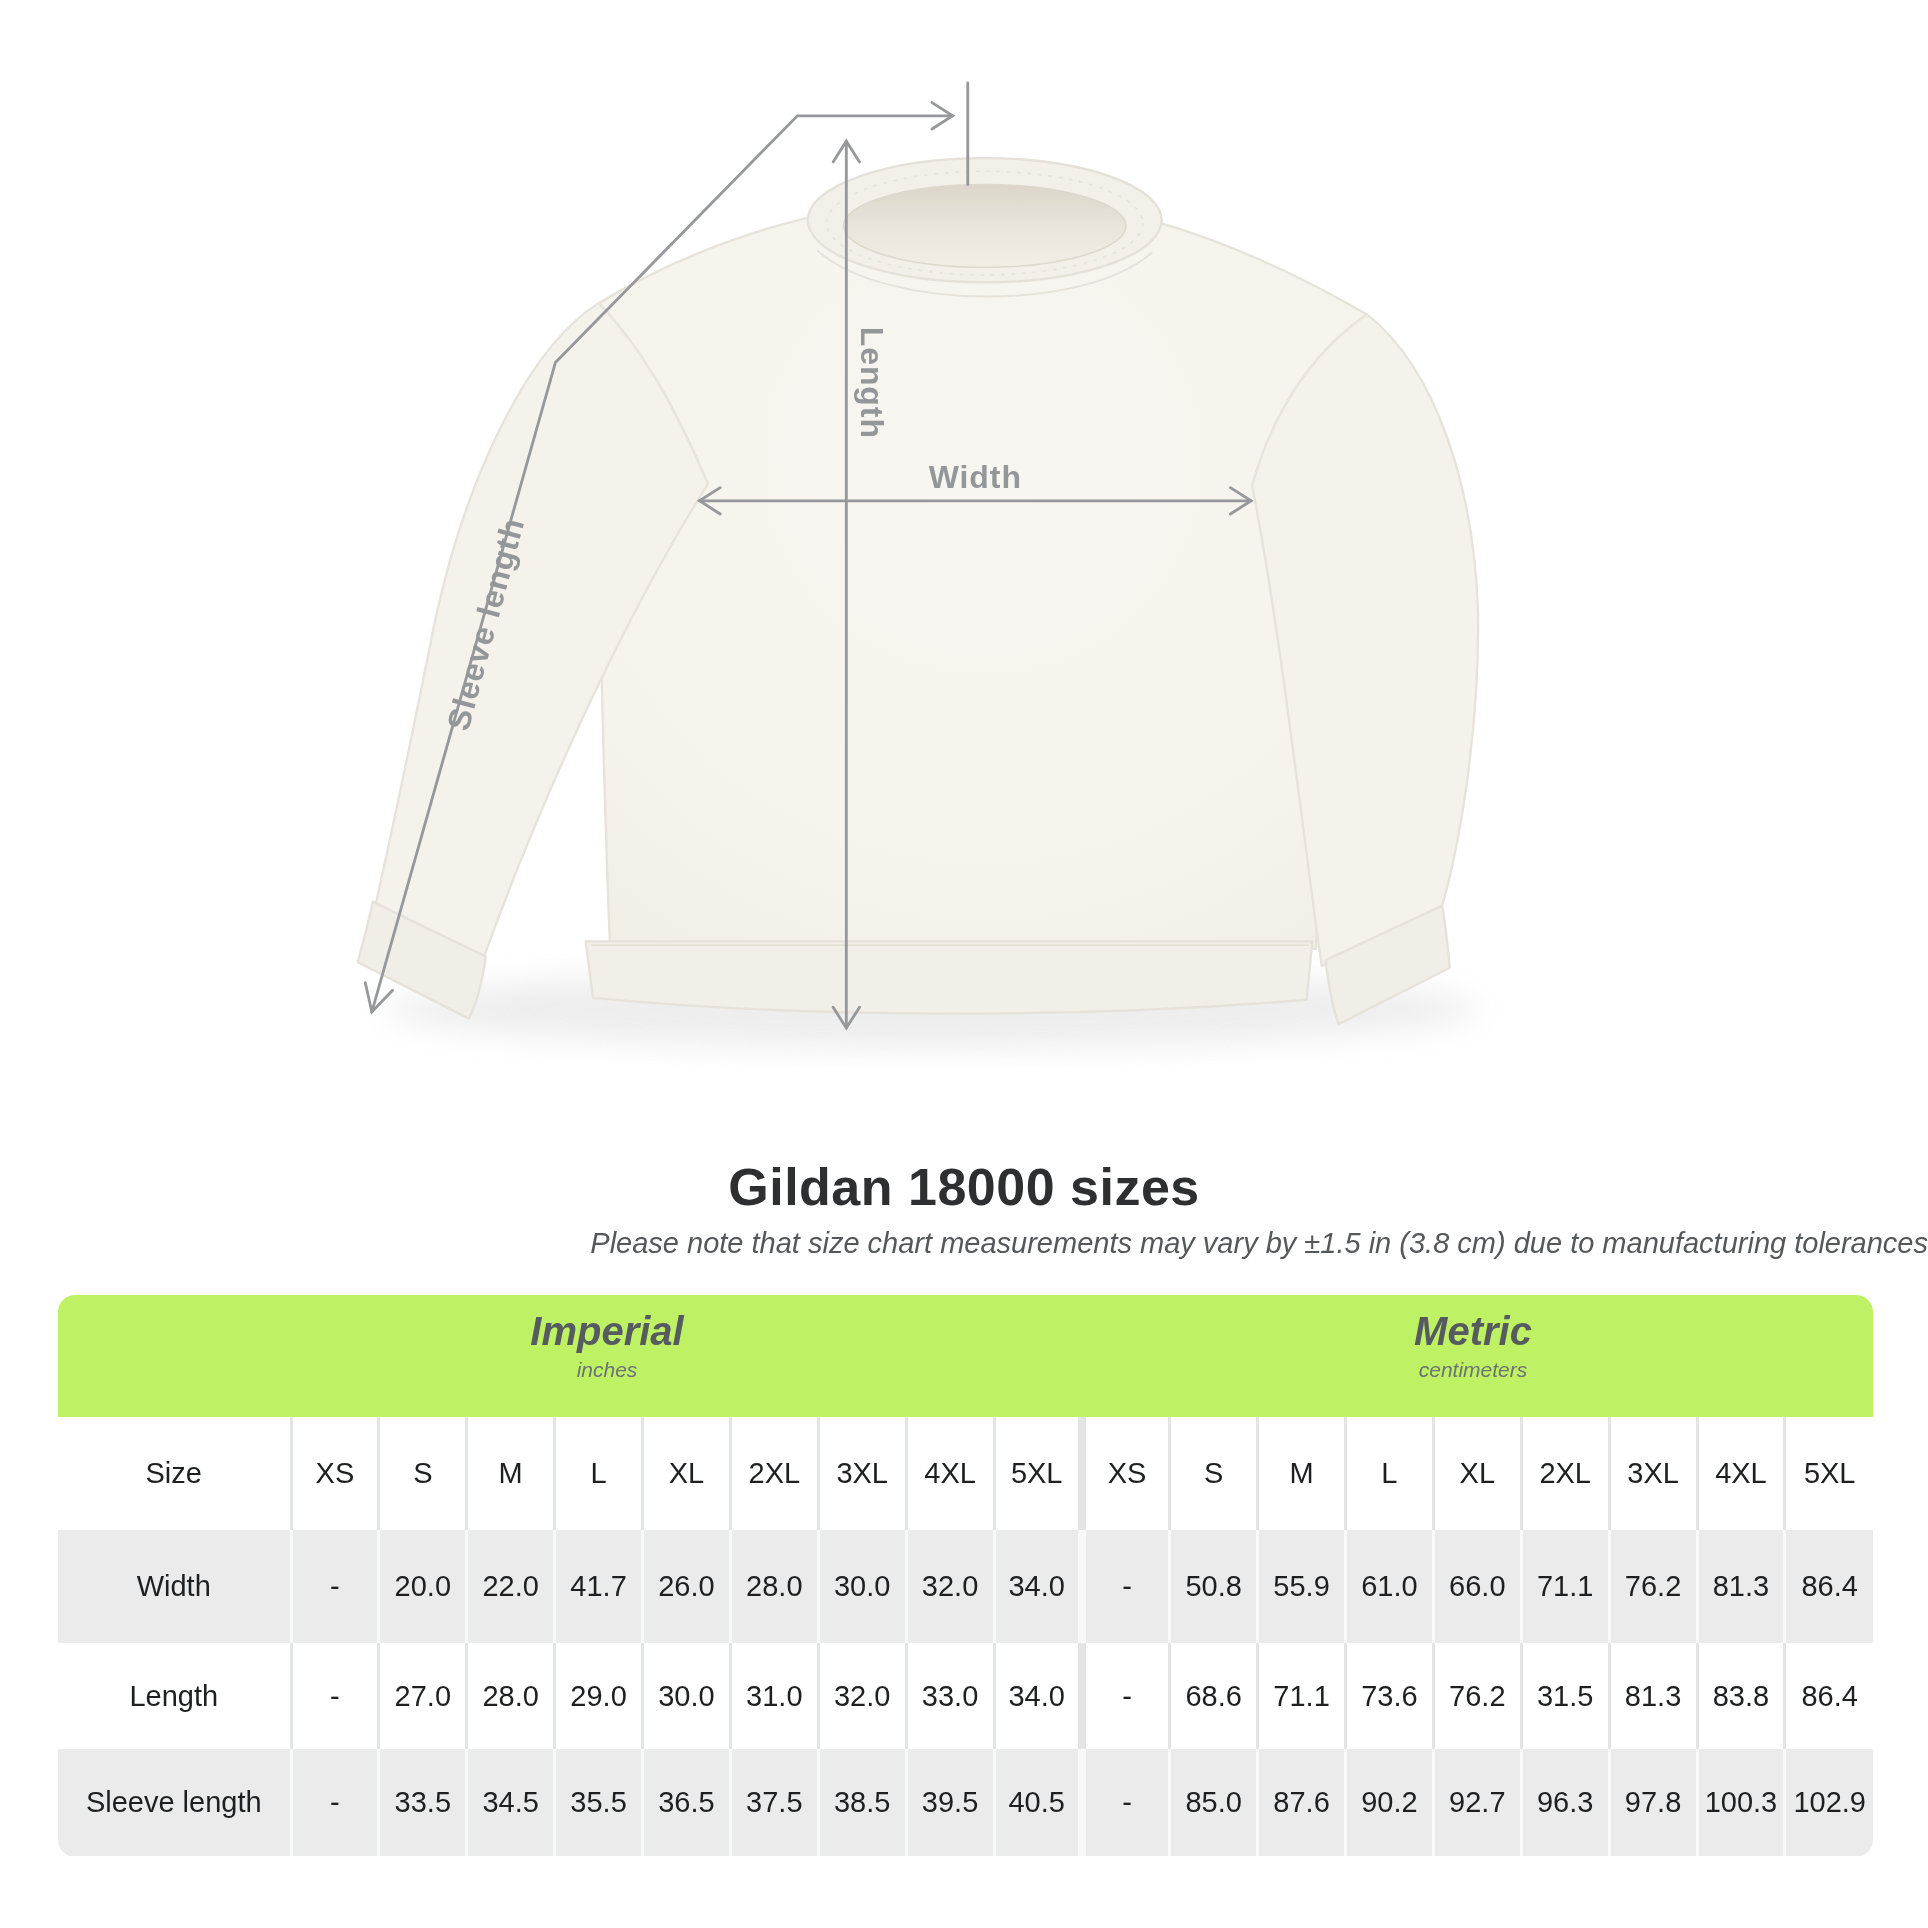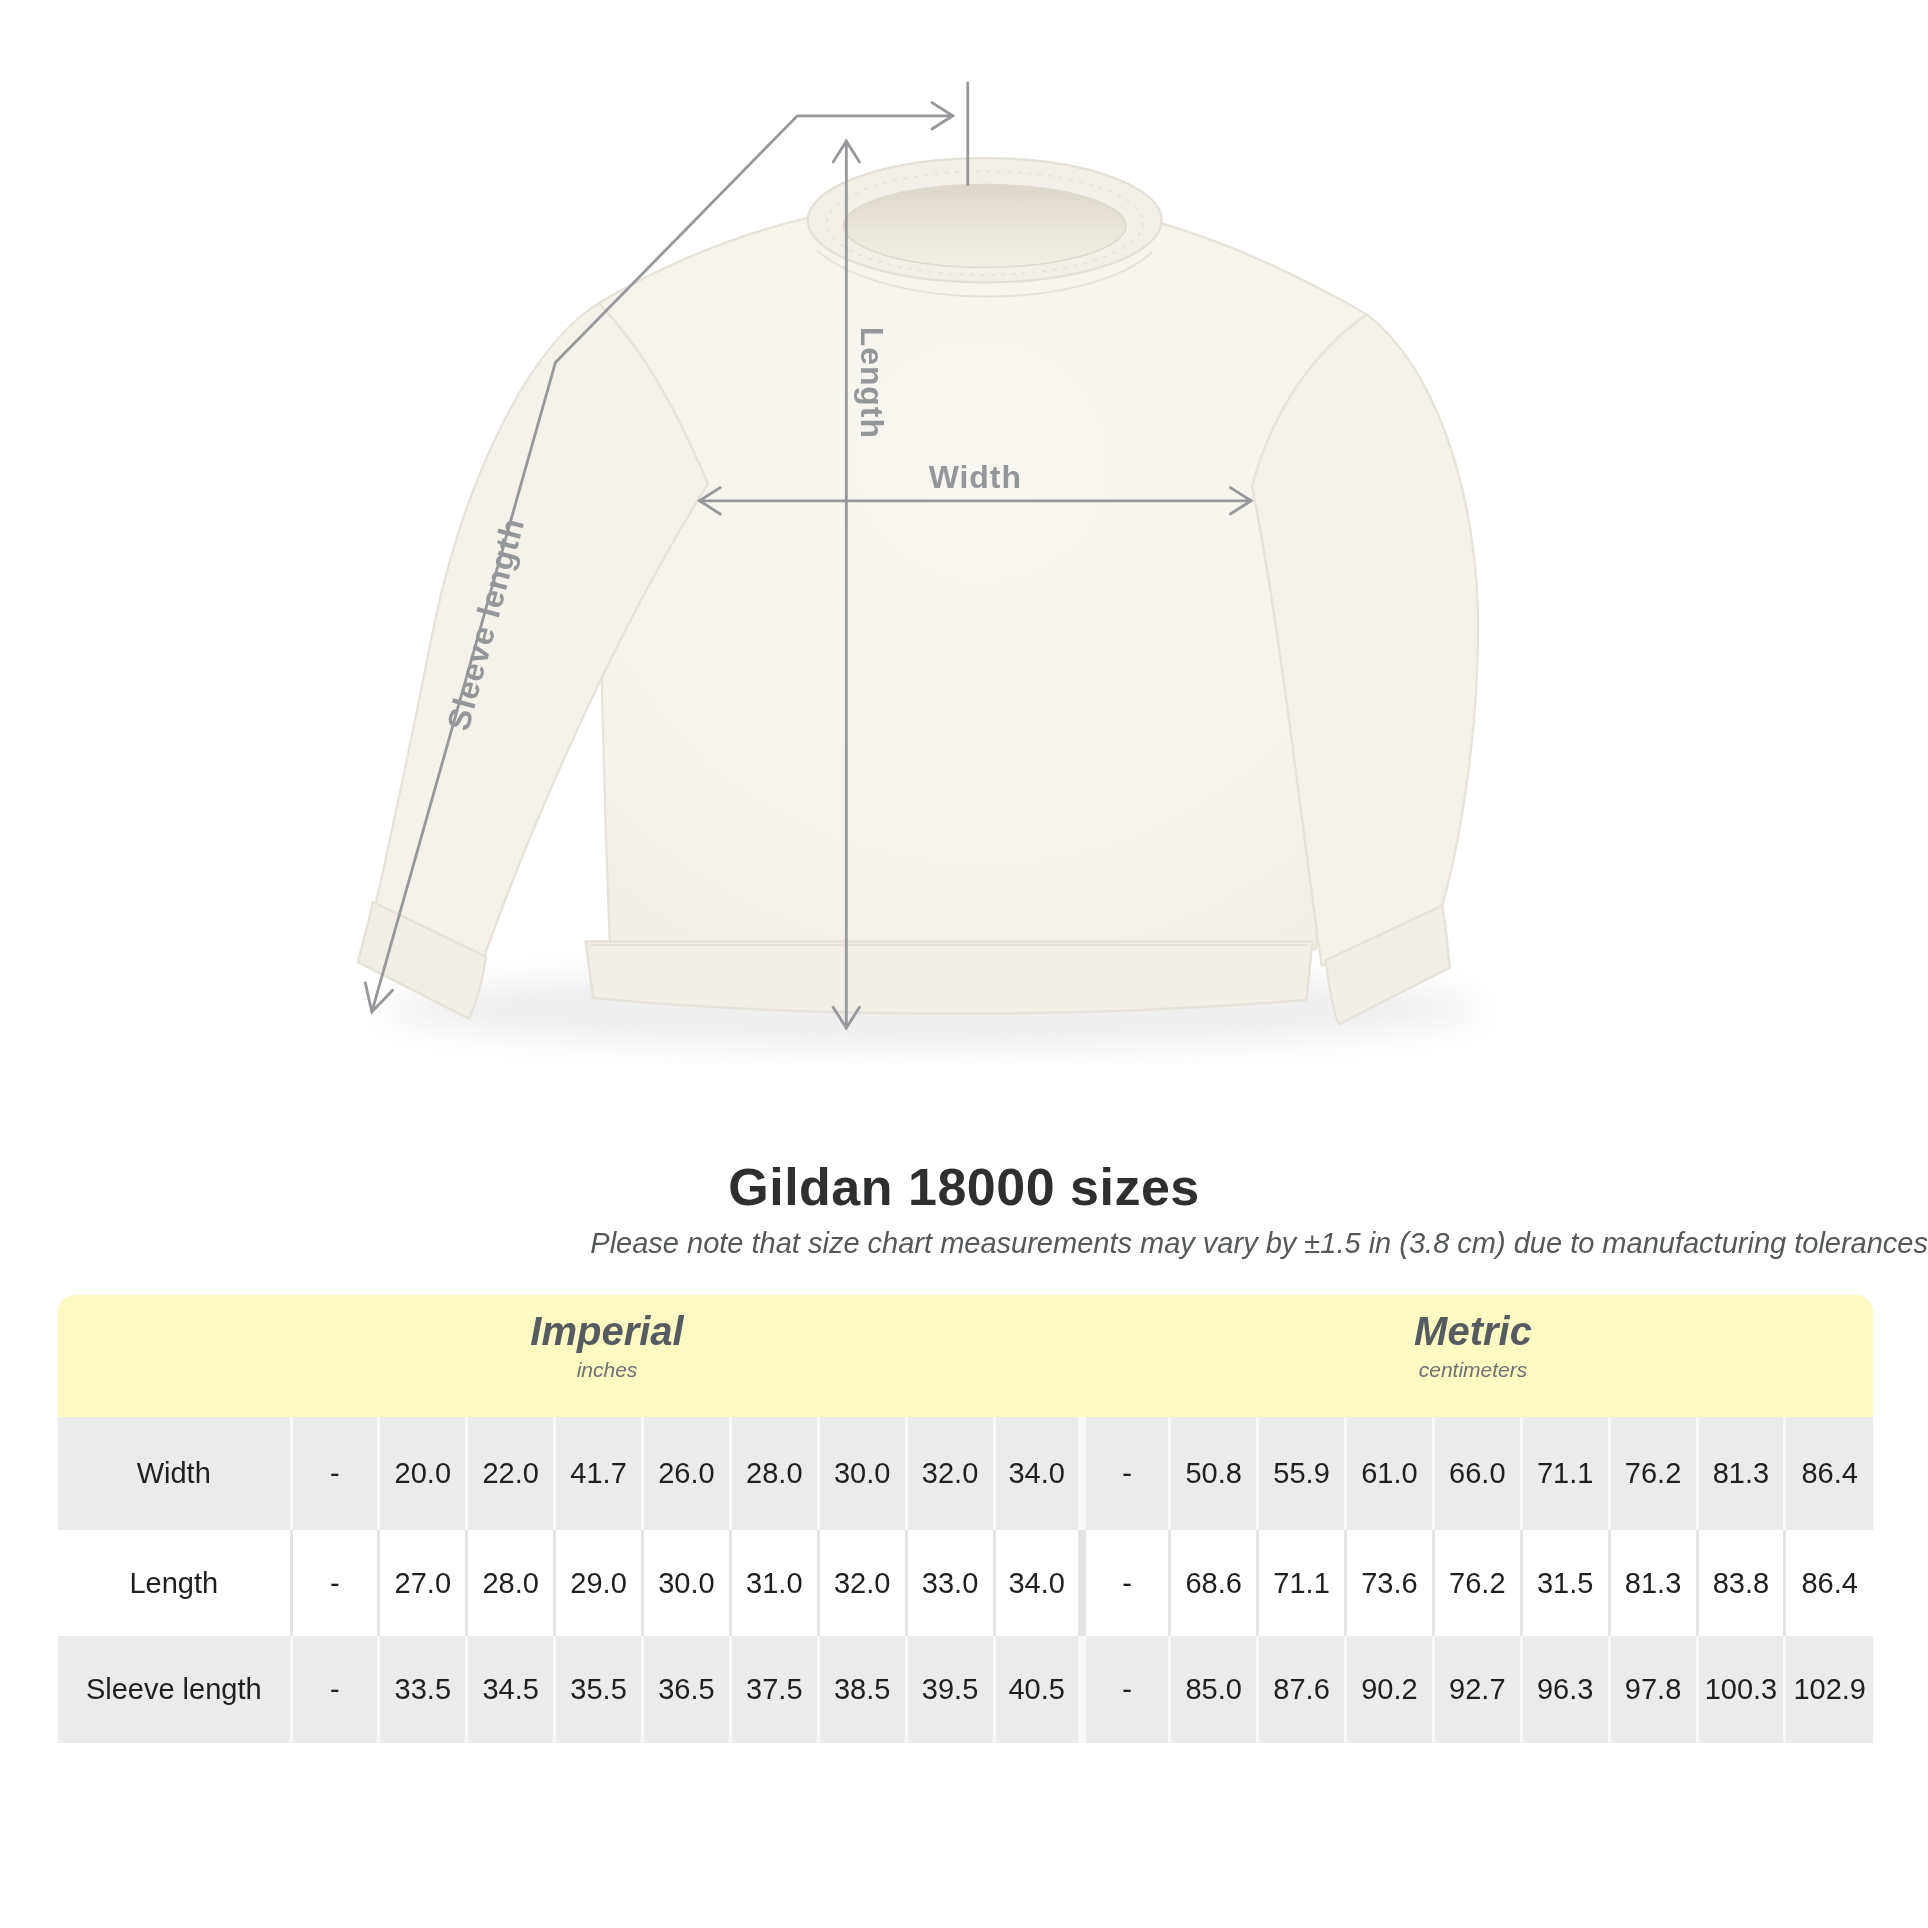--- a/index.html
+++ b/index.html
@@ -18,21 +18,21 @@
   }
   .page-subtitle{
     position:absolute;left:0;top:1198px;width:1928px;text-align:right;
     font-size:29px;font-style:italic;color:#54585a;
   }
   
   .size-table{
     position:absolute;left:58px;top:1295px;width:1815px;height:562px;
     border-radius:17px;overflow:hidden;background:#ffffff;
   }
-  .unit-band{position:relative;height:122px;background:#fef9c3;}
+  .unit-band{position:relative;height:122px;background:#bef264;}
   .unit-group{position:absolute;top:13px;transform:translateX(-50%);text-align:center;}
   .unit-group.imperial{left:549px;}
   .unit-group.metric{left:1415px;}
   .unit-name{font-size:40px;font-weight:bold;font-style:italic;color:#565b5f;line-height:1.15;}
   .unit-sub{font-size:21px;font-style:italic;color:#6e7274;margin-top:3.8px;}
   table.size-grid{
     width:100%;border-collapse:collapse;table-layout:fixed;
   }
   table.size-grid td,table.size-grid th{
     text-align:center;vertical-align:middle;padding:0;
@@ -155,20 +155,41 @@
           <col>
           <col>
           <col>
           <col>
           <col>
           <col>
           <col>
           <col>
         </colgroup>
       <tbody id="grid-body">
+          <tr class="row-h bg-white">
+            <th class="c-sizehead">Size</th>
+            <th class="c-colhead">XS</th>
+            <th class="c-colhead">S</th>
+            <th class="c-colhead">M</th>
+            <th class="c-colhead">L</th>
+            <th class="c-colhead">XL</th>
+            <th class="c-colhead">2XL</th>
+            <th class="c-colhead">3XL</th>
+            <th class="c-colhead">4XL</th>
+            <th class="c-colhead">5XL</th>
+            <th class="c-colhead c-mfirst">XS</th>
+            <th class="c-colhead">S</th>
+            <th class="c-colhead">M</th>
+            <th class="c-colhead">L</th>
+            <th class="c-colhead">XL</th>
+            <th class="c-colhead">2XL</th>
+            <th class="c-colhead">3XL</th>
+            <th class="c-colhead">4XL</th>
+            <th class="c-colhead">5XL</th>
+          </tr>
           <tr class="row-d0 bg-gray">
             <td class="c-label">Width</td>
             <td>-</td>
             <td>20.0</td>
             <td>22.0</td>
             <td>41.7</td>
             <td>26.0</td>
             <td>28.0</td>
             <td>30.0</td>
             <td>32.0</td>

